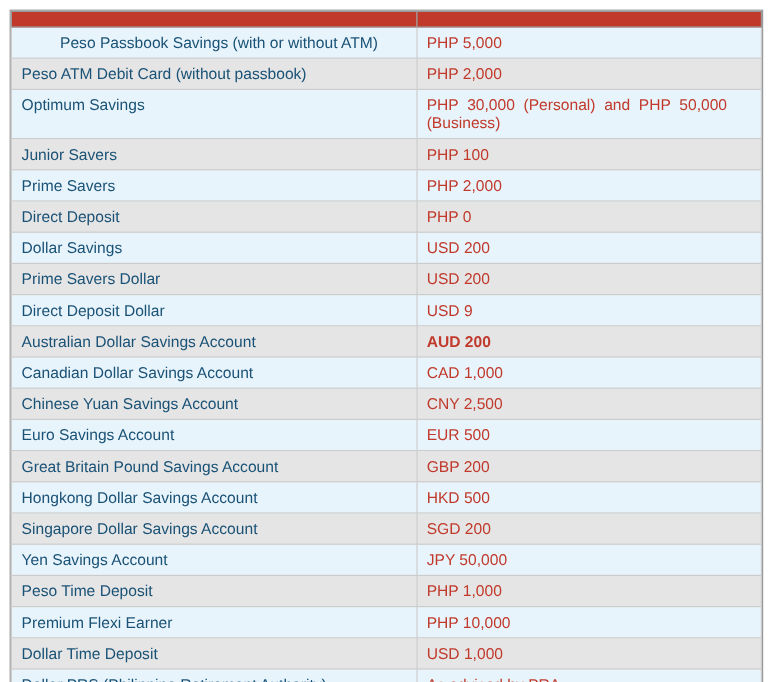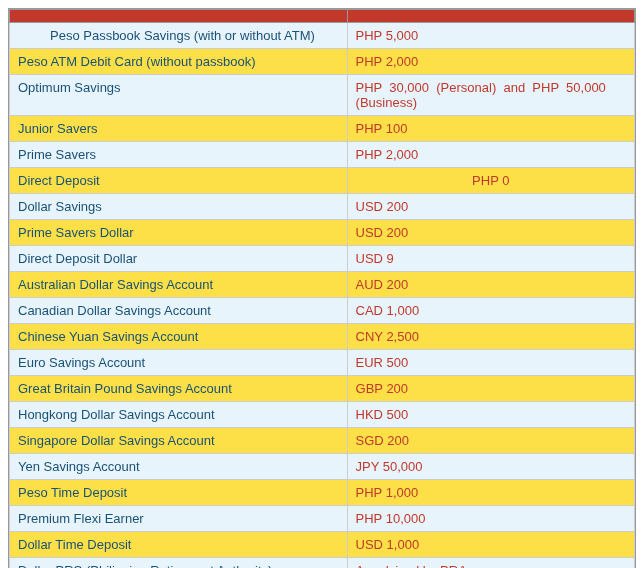--- a/index.html
+++ b/index.html
@@ -31,21 +31,21 @@
       font-weight: bold;
       border: 1px solid #999;
     }
     tbody tr {
       background-color: #fff;
     }
     tbody tr:nth-child(odd) {
       background-color: #e8f4fc;
     }
     tbody tr.white-row {
-      background-color: #fde047;
+      background-color: #e5e5e5;
     }
     tbody td {
       padding: 5px 8px;
       border: 1px solid #ccc;
       color: #1a5276;
       vertical-align: top;
     }
     tbody td.deposit-col {
       color: #c0392b;
     }
@@ -78,37 +78,37 @@
         <tr class="white-row">
           <td style="white-space: pre-wrap;">Junior Savers</td>
           <td class="deposit-col" style="white-space: pre-wrap;">PHP 100</td>
         </tr>
         <tr>
           <td style="white-space: pre-wrap;">Prime Savers</td>
           <td class="deposit-col" style="white-space: pre-wrap;">PHP 2,000</td>
         </tr>
         <tr class="white-row">
           <td style="white-space: pre-wrap;">Direct Deposit</td>
-          <td class="deposit-col" style="white-space: pre-wrap; text-align: center;">PHP 0</td>
+          <td class="deposit-col" style="white-space: pre-wrap;">PHP 0</td>
         </tr>
         <tr>
           <td style="white-space: pre-wrap;">Dollar Savings</td>
           <td class="deposit-col" style="white-space: pre-wrap;">USD 200</td>
         </tr>
         <tr class="white-row">
           <td style="white-space: pre-wrap;">Prime Savers Dollar</td>
           <td class="deposit-col" style="white-space: pre-wrap;">USD 200</td>
         </tr>
         <tr>
           <td style="white-space: pre-wrap;">Direct Deposit Dollar</td>
           <td class="deposit-col" style="white-space: pre-wrap;">USD 9</td>
         </tr>
         <tr class="white-row">
           <td style="white-space: pre-wrap;">Australian Dollar Savings Account</td>
-          <td class="deposit-col" style="white-space: pre-wrap;">AUD 200</td>
+          <td class="deposit-col" style="white-space: pre-wrap; font-weight: bold;">AUD 200</td>
         </tr>
         <tr>
           <td style="white-space: pre-wrap;">Canadian Dollar Savings Account</td>
           <td class="deposit-col" style="white-space: pre-wrap;">CAD 1,000</td>
         </tr>
         <tr class="white-row">
           <td style="white-space: pre-wrap;">Chinese Yuan Savings Account</td>
           <td class="deposit-col" style="white-space: pre-wrap;">CNY 2,500</td>
         </tr>
         <tr>

